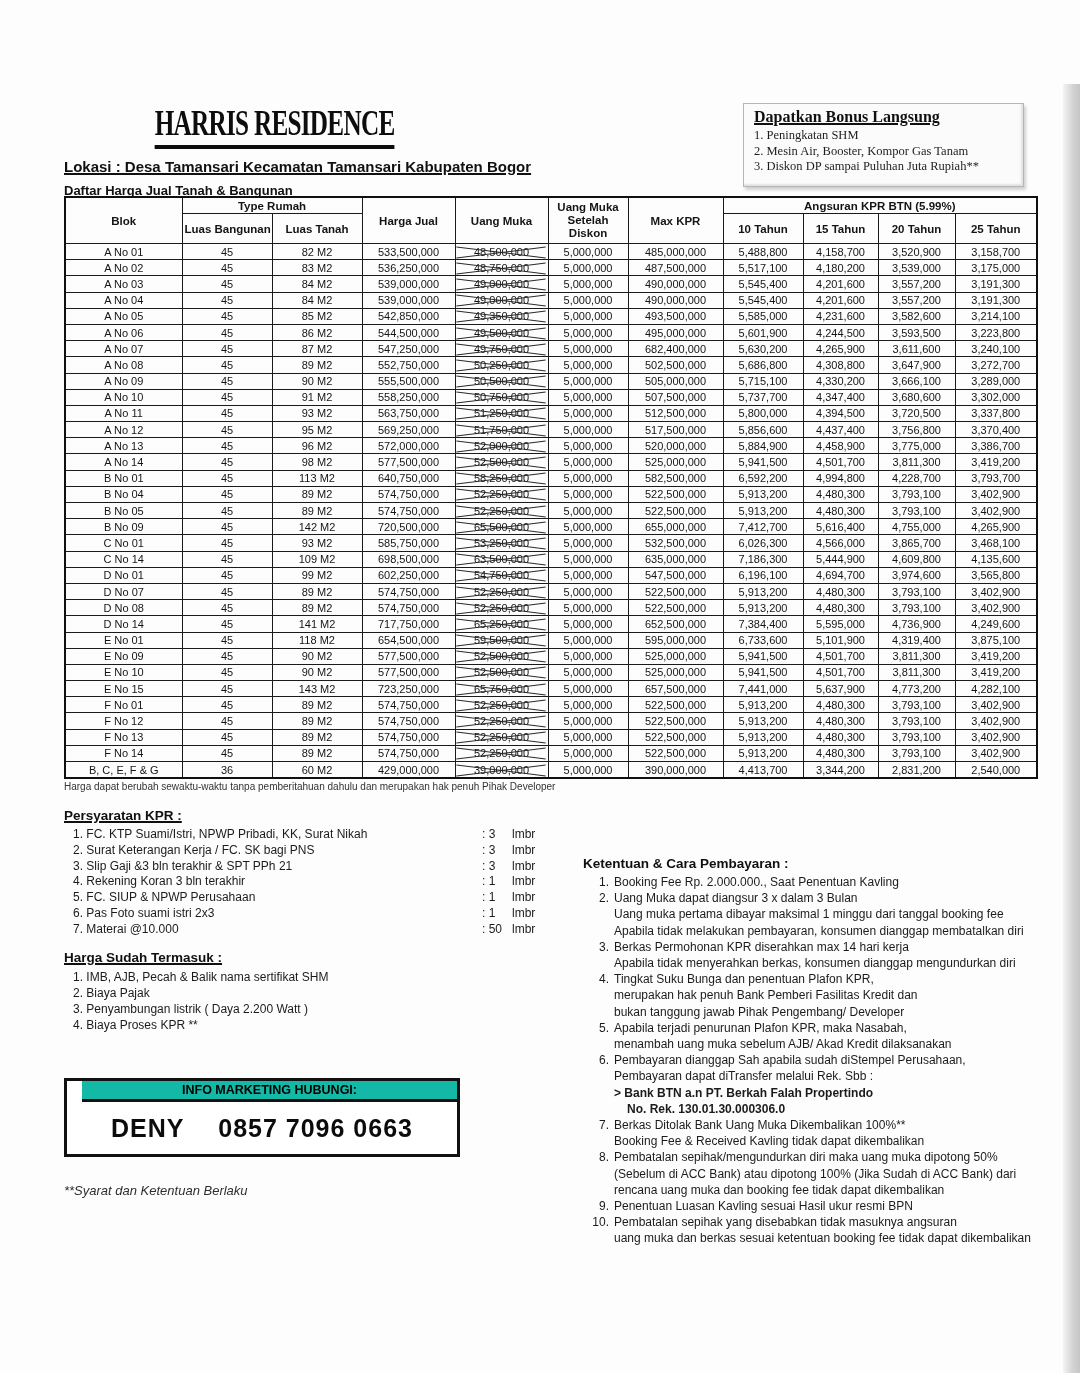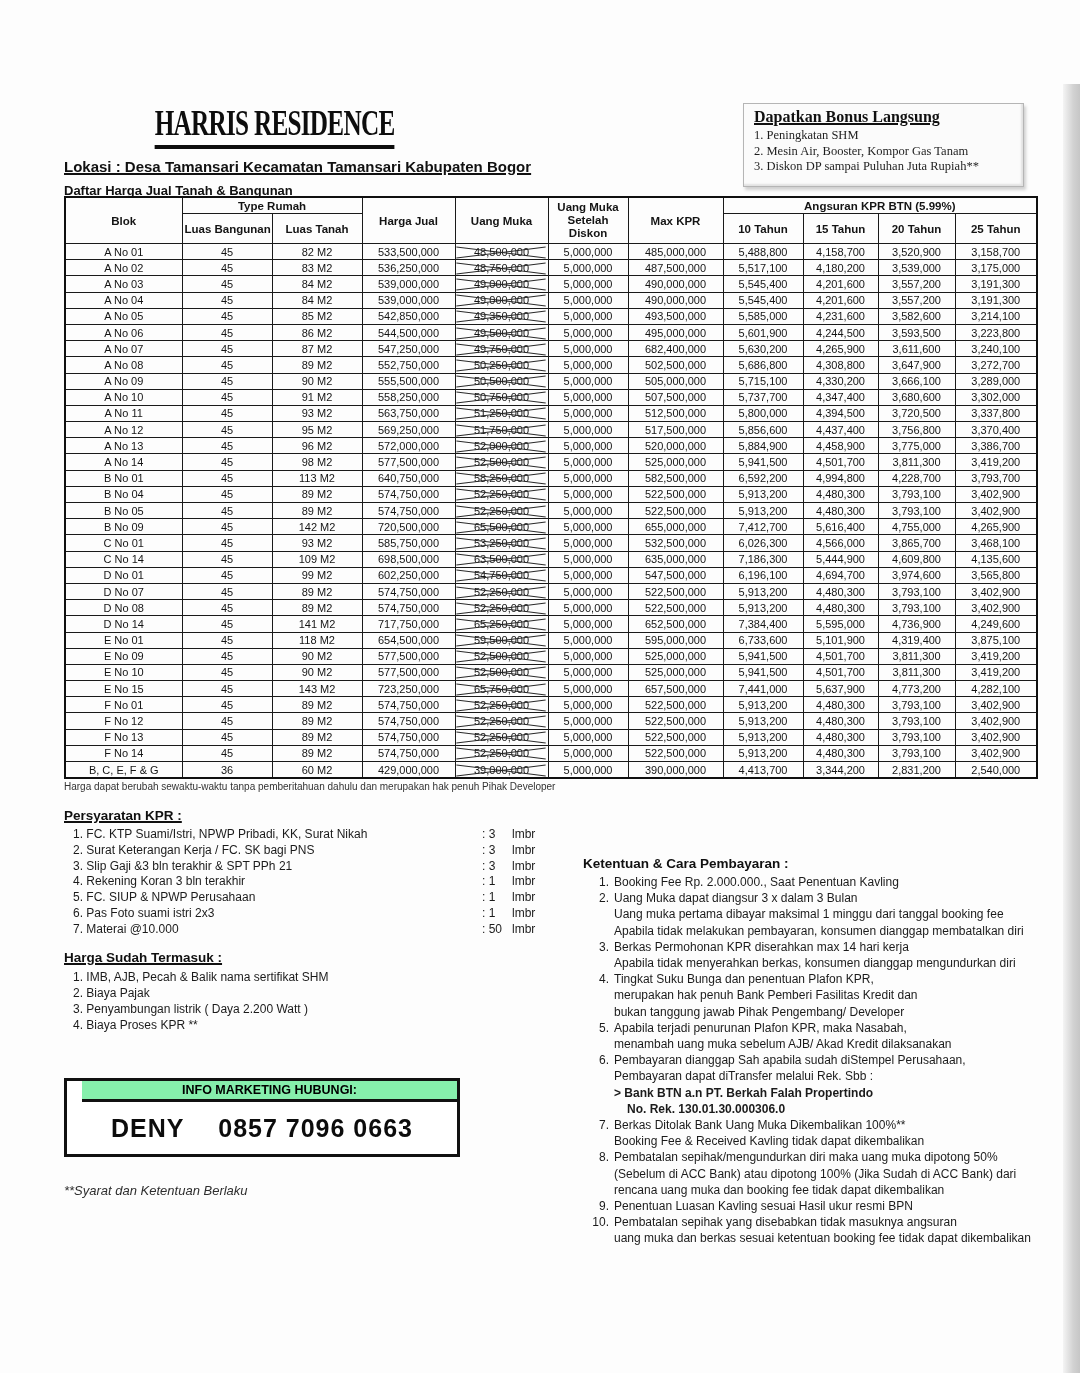--- a/index.html
+++ b/index.html
@@ -76,21 +76,21 @@
 
   .termasuk { position:absolute; left:64px; top:950px; width:420px; }
   .t-item { font-size:12px; line-height:16px; padding-left:9px; white-space:nowrap; }
 
   
   .mk-box {
     position:absolute; left:64px; top:1078px; width:396px; border:3px solid #111;
     background:#fff; box-sizing:border-box;
   }
   .mk-header {
-    background:#86efac; border-bottom:3px solid #111; color:#000;
+    background:#14b8a6; border-bottom:3px solid #111; color:#000;
     font-size:12.5px; font-weight:bold; text-align:center; padding:2px 0;margin-left:15px;
   }
   .mk-body {
     display:flex; justify-content:space-between; align-items:center;
     padding:0 44px 0 44px; height:52px;
   }
   .mk-name { font-size:25px; font-weight:bold; letter-spacing:1px; color:#0c0c0c; }
   .mk-phone { font-size:25px; font-weight:bold; letter-spacing:1px; color:#0c0c0c; }
 
   .disclaimer { position:absolute; left:64px; top:1183px; font-size:13px; font-style:italic; color:#2e2e2e; }

